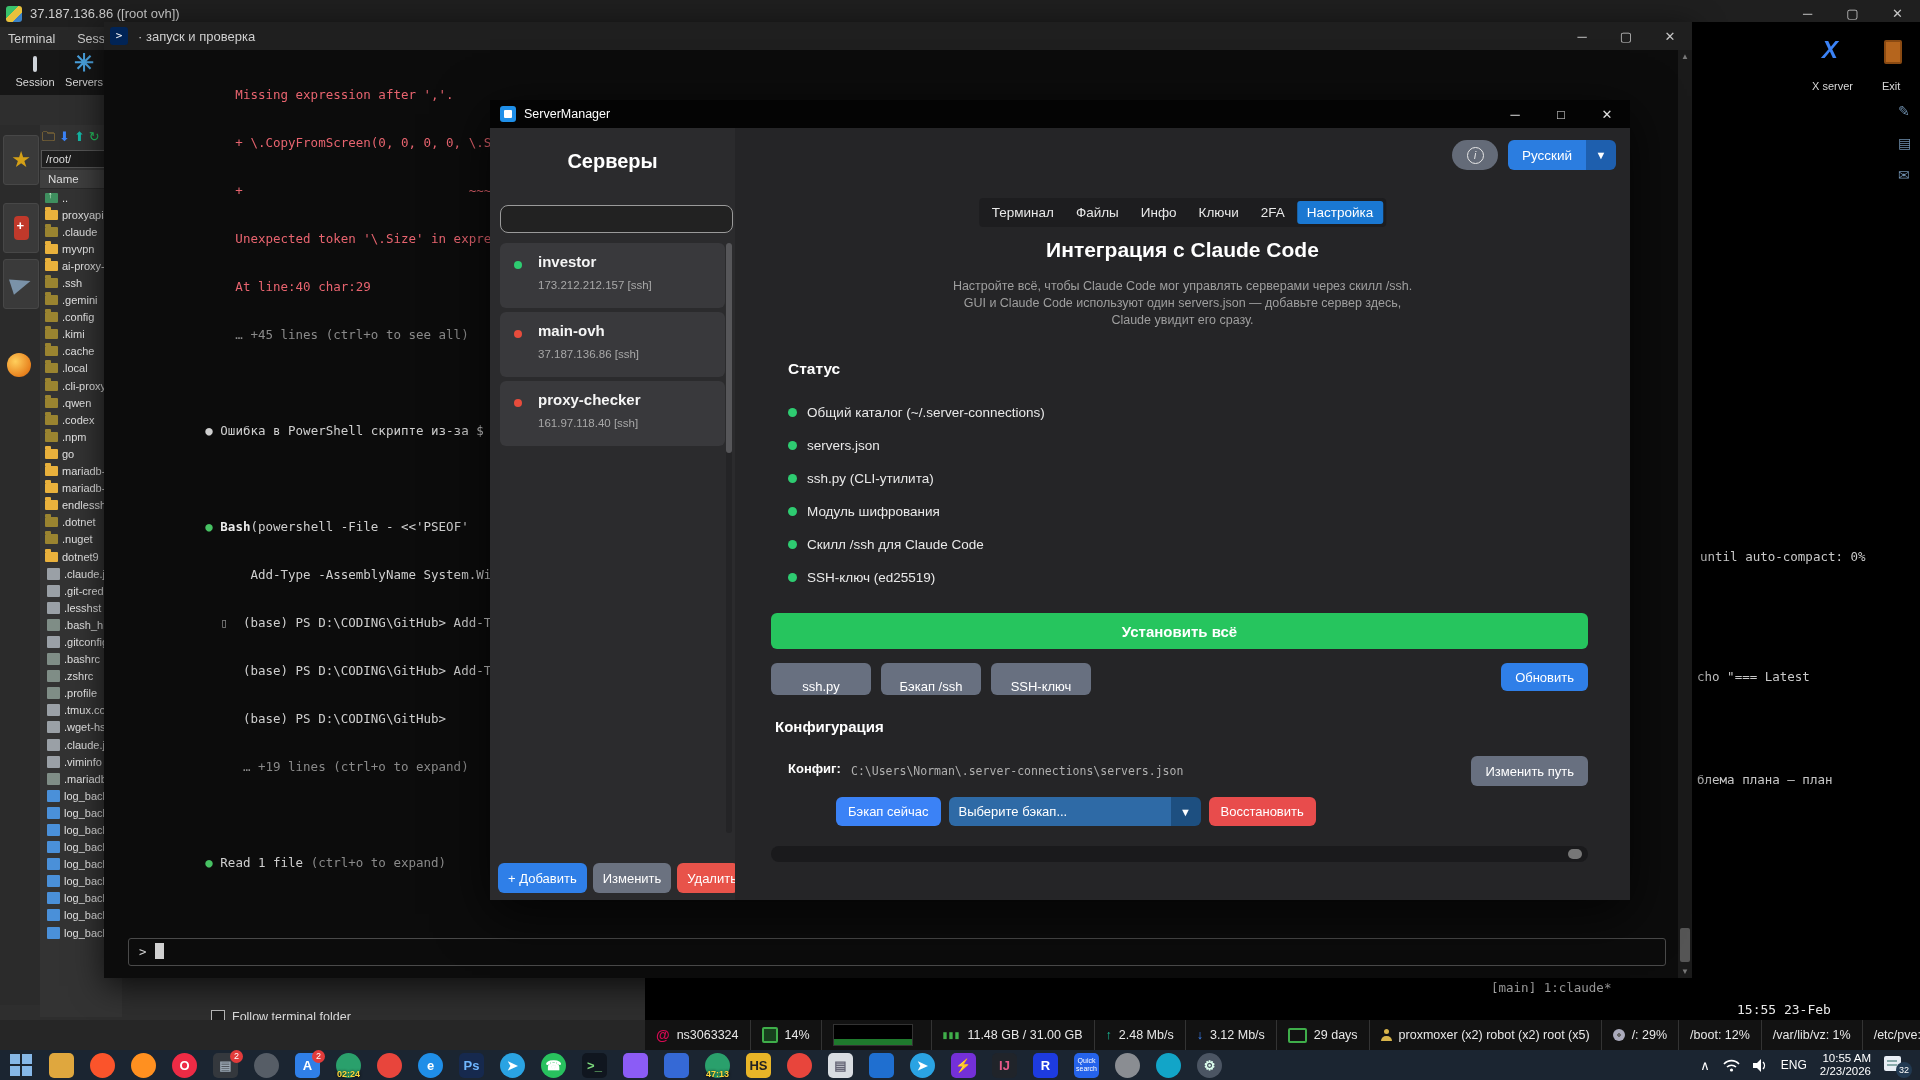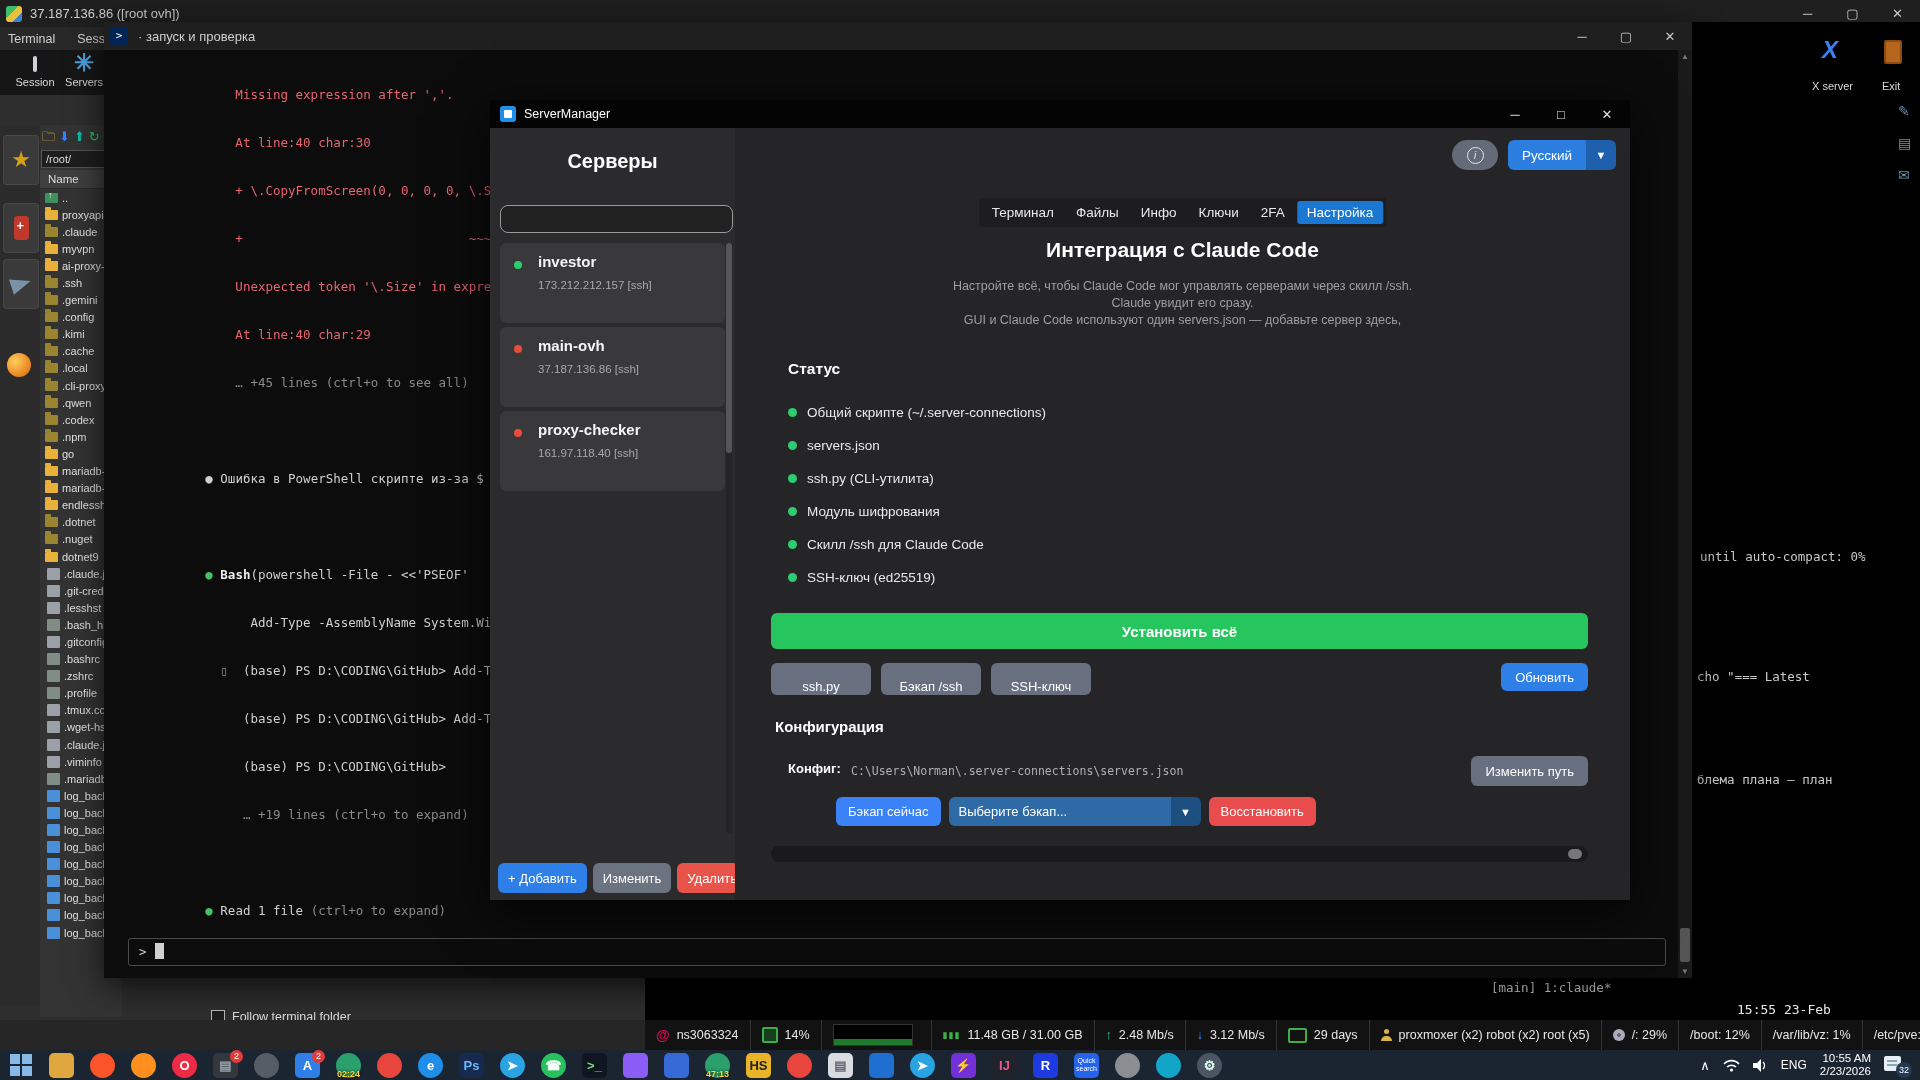--- a/index.html
+++ b/index.html
@@ -101,21 +101,21 @@
   #sm-ic{width:16px;height:16px;margin:0 8px 0 10px;background:#1f8fe8;border-radius:3px;position:relative;}
   #sm-ic::before{content:"";position:absolute;left:4px;top:4px;width:8px;height:8px;background:#fff;border-radius:1px;}
   #sm-title{color:#fff;font-size:12.5px;}
   #sm-ctrl{margin-left:auto;display:flex;}
   #sm-ctrl span{width:46px;text-align:center;color:#e0e0e0;font-size:13px;}
   #sm-side{position:absolute;left:0;top:28px;width:245px;bottom:0;background:#2b2b2d;}
   #side-head{margin-top:22px;text-align:center;color:#fff;font-size:20px;font-weight:bold;}
   #side-search{position:absolute;left:10px;top:77px;width:219px;height:26px;background:#222;
                border:1.5px solid #9a9a9a;border-radius:8px;color:#ddd;padding:0 6px;font-size:13px;}
   #srv-list{position:absolute;left:10px;top:115px;width:225px;}
-  .srv-card{position:relative;height:80px;margin-bottom:4px;background:#39393c;border-radius:6px;}
+  .srv-card{position:relative;height:65px;margin-bottom:4px;background:#39393c;border-radius:6px;}
   .srv-dot{position:absolute;left:14px;top:18px;width:8px;height:8px;border-radius:50%;}
   .srv-dot.green{background:#2ecc71;} .srv-dot.red{background:#e74c3c;}
   .srv-name{position:absolute;left:38px;top:10px;color:#f5f5f5;font-size:15px;font-weight:bold;}
   .srv-ip{position:absolute;left:38px;top:36px;color:#a8a8a8;font-size:11.5px;}
   #side-scroll{position:absolute;right:3px;top:115px;width:6px;height:590px;background:#242426;border-radius:3px;}
   #side-thumb{position:absolute;left:0;top:0;width:6px;height:210px;background:#565659;border-radius:3px;}
   #side-btns{position:absolute;left:8px;bottom:7px;display:flex;gap:6px;}
   .sbtn{height:30px;border:none;border-radius:6px;color:#fff;font-size:13px;padding:0 10px;
         font-family:"Liberation Sans",sans-serif;white-space:nowrap;overflow:hidden;}
   .sbtn.blue{background:#2f7fe8;} .sbtn.gray{background:#6b7280;} .sbtn.red{background:#e8534a;max-width:62px;}
@@ -520,23 +520,20 @@
         <span>✕</span>
       </div>
     </div>
     <div id="term-body">
       <div id="term-lines" class="mono">
 
           <div class="tl">
             
           <span class="red">    Missing expression after ','.</span></div>
 
-          <div class="tl">
-            
-          <span class="red">    At line:40 char:30</span></div>
 
           <div class="tl">
             
           <span class="red">    + \.CopyFromScreen(0, 0, 0, 0, \.Size)</span></div>
 
           <div class="tl">
             
           <span class="red">    +                              ~~~~~~~</span></div>
 
           <div class="tl">
@@ -683,29 +680,29 @@
           <span class="tab">Ключи</span>
 
           <span class="tab">2FA</span>
 
           <span class="tab active">Настройка</span>
         </div>
       <div id="sm-h1">Интеграция с Claude Code</div>
       <div id="sm-desc">
 
       <div>Настройте всё, чтобы Claude Code мог управлять серверами через скилл /ssh.</div>
+          <div>GUI и Claude Code используют один servers.json — добавьте сервер здесь,</div>
           <div>Claude увидит его сразу.</div>
-          <div>GUI и Claude Code используют один servers.json — добавьте сервер здесь,</div>
         </div>
       <div id="st-head">Статус</div>
       <div id="st-items">
 
           <div class="st-item">
             <span class="st-dot"></span>
-            <span class="st-txt">Общий скрипте (~/.server-connections)</span>
+            <span class="st-txt">Общий каталог (~/.server-connections)</span>
           </div>
 
           <div class="st-item">
             <span class="st-dot"></span>
             <span class="st-txt">servers.json</span>
           </div>
 
           <div class="st-item">
             <span class="st-dot"></span>
             <span class="st-txt">ssh.py (CLI-утилита)</span>

